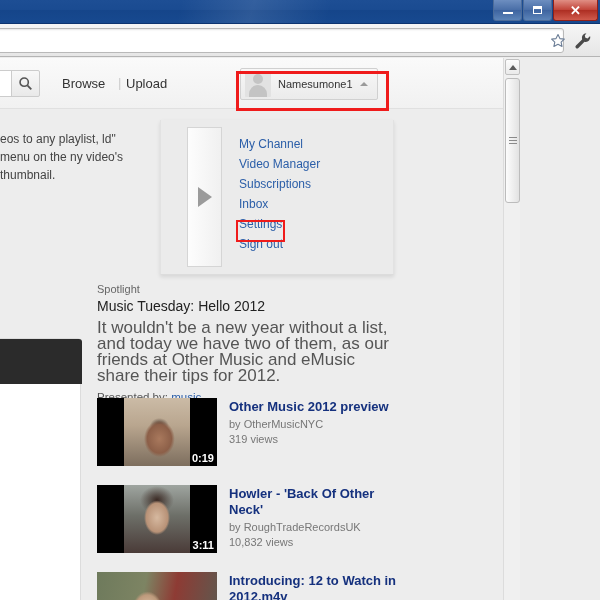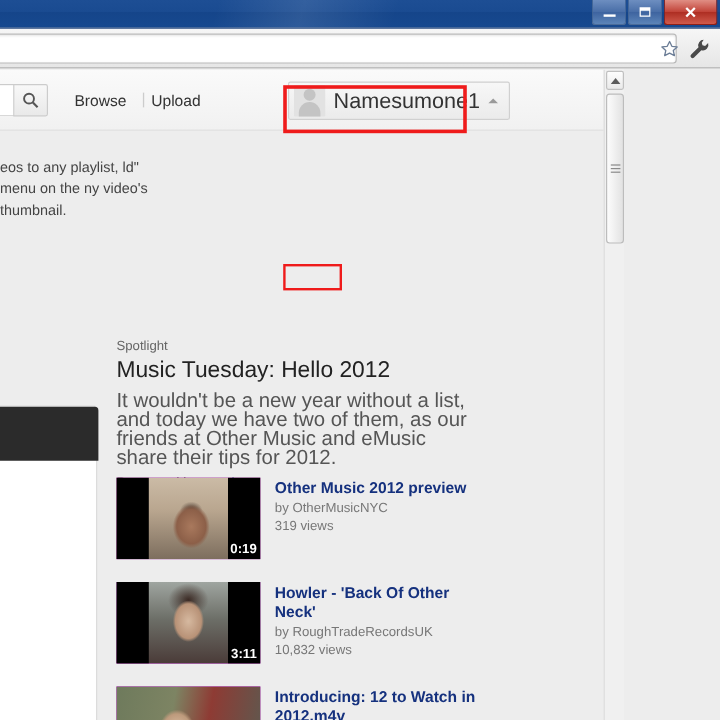--- a/index.html
+++ b/index.html
@@ -124,21 +124,21 @@
     position: relative; border-radius: 1px;
   }
   .avatar .head {
     position: absolute; left: 8px; top: 3px; width: 10px; height: 10px;
     border-radius: 50%; background: #c4c4c4;
   }
   .avatar .body {
     position: absolute; left: 4px; top: 14px; width: 18px; height: 14px;
     border-radius: 9px 9px 0 0; background: #c4c4c4;
   }
-  .account-name { font-size: 18px; color: #333; white-space: nowrap; }
+  .account-name { font-size: 11px; color: #333; white-space: nowrap; }
   .caret-up {
     width: 0; height: 0; border-left: 4px solid transparent;
     border-right: 4px solid transparent; border-bottom: 4px solid #9a9a9a;
   }
 
   
   .hl { position: absolute; border: 3px solid #ef1b1b; pointer-events: none; z-index: 30; }
   .hl-account { left: 236px; top: 71px; width: 153px; height: 40px; }
   .hl-settings { left: 236px; top: 220px; width: 49px; height: 22px; border-width: 2px; }
 
@@ -181,21 +181,21 @@
     background: #fff; border: 1px solid #dcdcdc; border-radius: 3px;
   }
   .left-card-header {
     position: absolute; left: 0; top: 0; width: 175px; height: 45px;
     background: #2b2b2b; border-radius: 3px 3px 0 0;
   }
 
   
   .spotlight { position: absolute; left: 97px; top: 225px; width: 300px; }
   .sp-kicker { font-size: 11px; color: #666; margin-bottom: 3px; }
-  .sp-title { font-size: 19px; color: #222; font-weight: normal; margin-bottom: 6px; }
+  .sp-title { font-size: 14px; color: #222; font-weight: normal; margin-bottom: 6px; }
   .sp-desc { font-size: 17px; line-height: 16px; color: #555; margin-bottom: 7px; }
   .sp-presented { font-size: 11.5px; color: #555; }
   .sp-presented a { color: #2b5ea8; text-decoration: none; }
 
   
   .videos { position: absolute; left: 97px; top: 340px; width: 300px; }
   .vrow { display: flex; gap: 12px; margin-bottom: 19px; }
   .vthumb {
     position: relative; width: 120px; height: 68px; background: #a21caf;
     flex: 0 0 120px; overflow: hidden;
@@ -346,20 +346,33 @@
         </div>
         <div class="vmeta">
           <a class="vtitle" href="#">Introducing: 12 to Watch in 2012.m4v</a>
           <div class="vby"></div>
           <div class="vviews"></div>
         </div>
       </div>
 
     </div>
 
+    <div class="dropdown">
+      <div class="carousel-next">
+        <span class="tri"></span>
+      </div>
+      <div class="dd-links">
+        <a class="dd-link" href="#">My Channel</a>
+        <a class="dd-link" href="#">Video Manager</a>
+        <a class="dd-link" href="#">Subscriptions</a>
+        <a class="dd-link" href="#">Inbox</a>
+        <a class="dd-link" href="#">Settings</a>
+        <a class="dd-link" href="#">Sign out</a>
+      </div>
+    </div>
 
     <div class="scrollbar">
       <div class="sb-arrow">
         <span class="tri"></span>
       </div>
       <div class="sb-thumb">
         <span class="sb-grip">
             <i></i>
             <i></i>
             <i></i>

